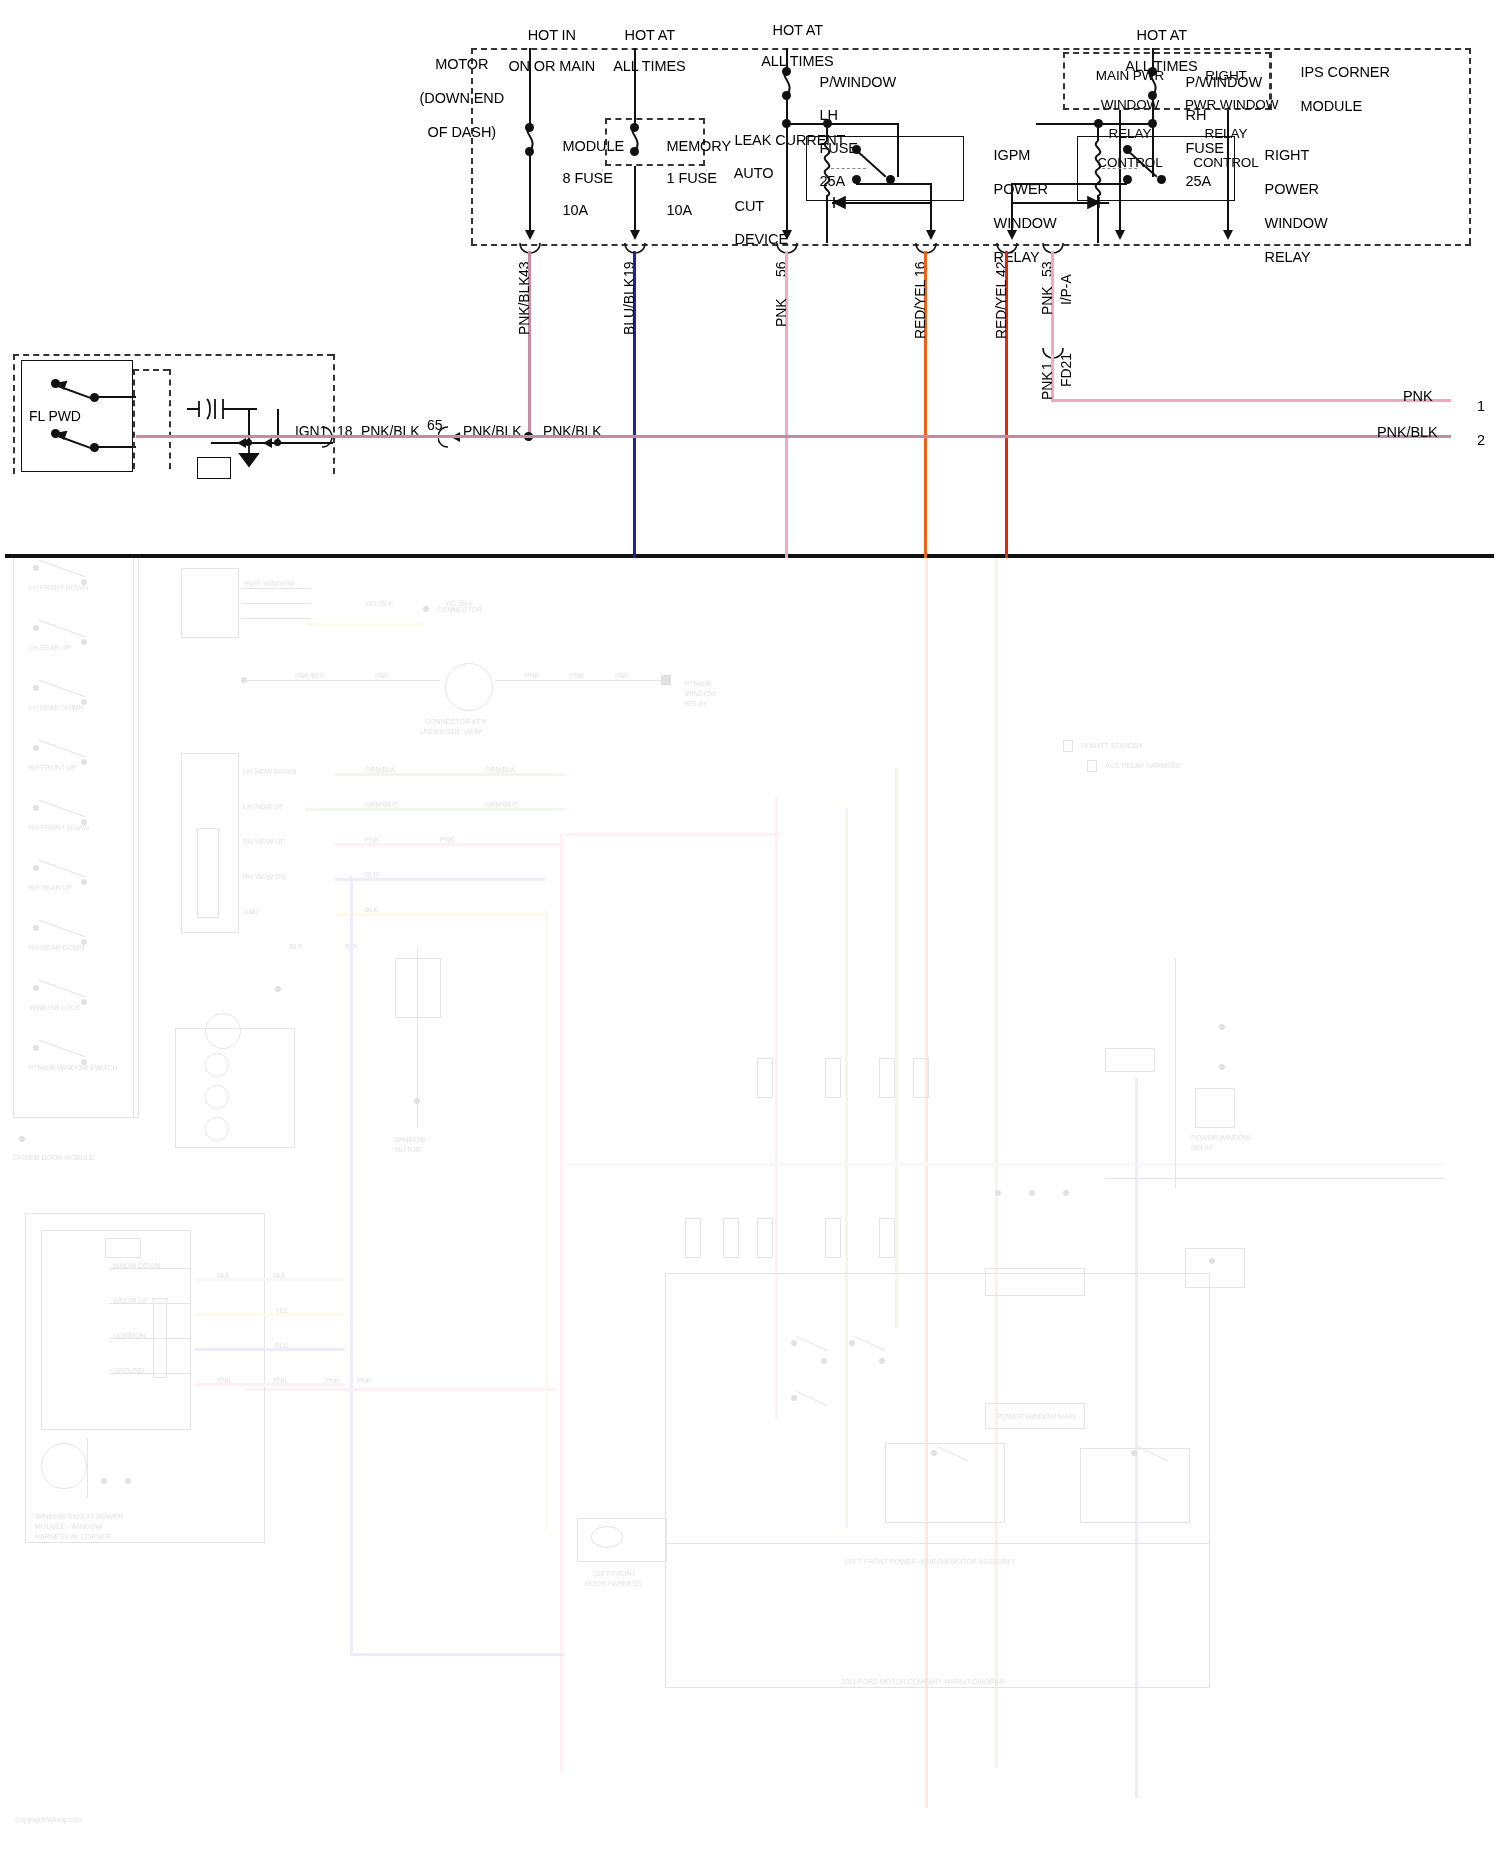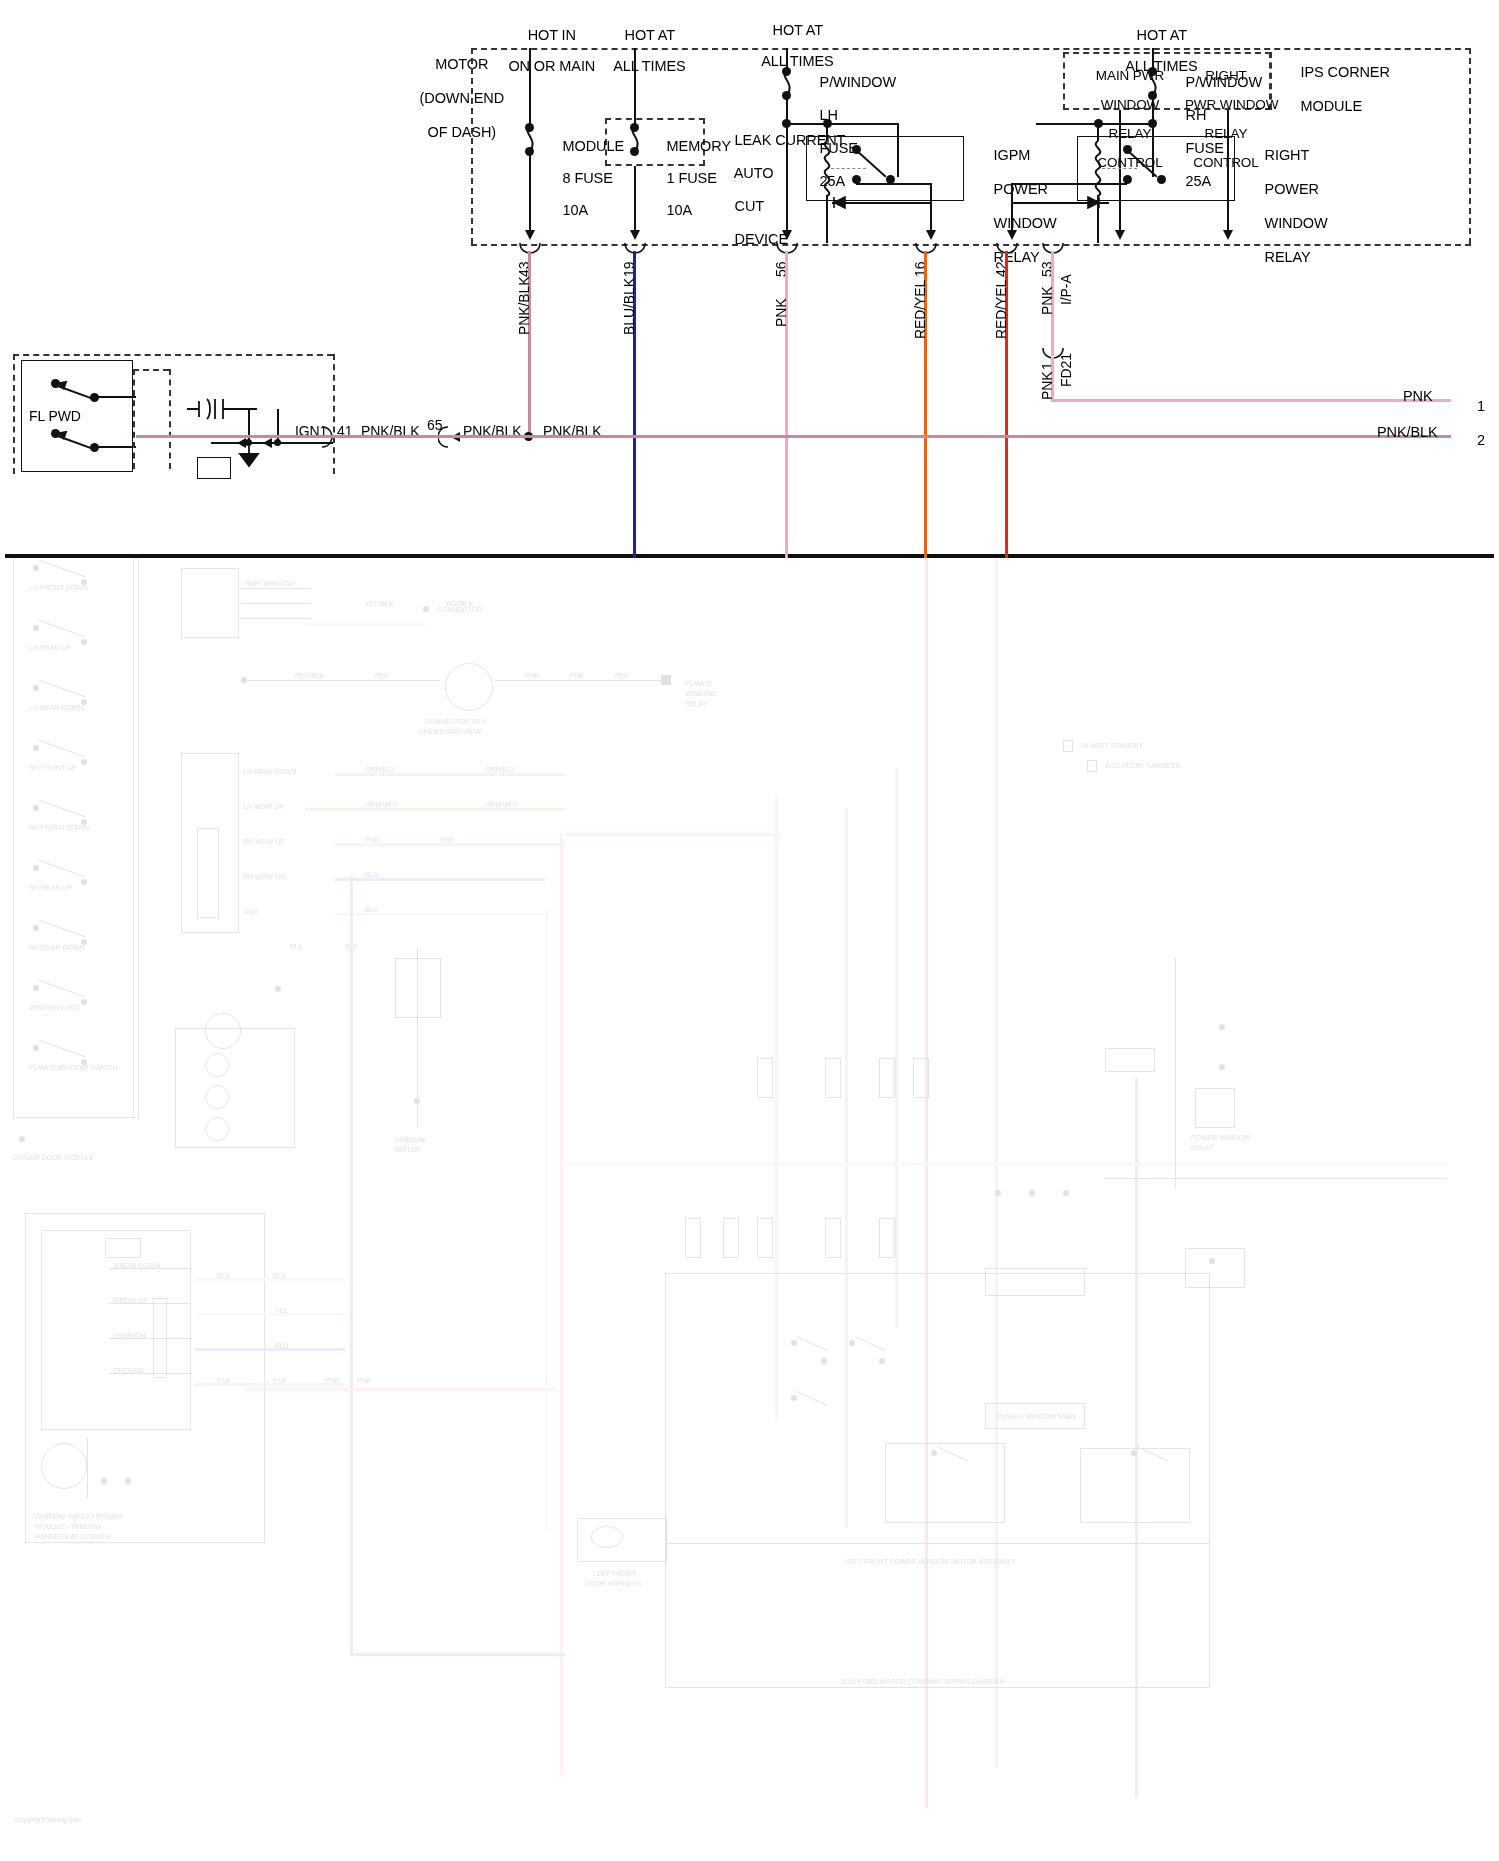--- a/index.html
+++ b/index.html
@@ -652,21 +652,21 @@
     <div class="arrow-l" style="left:232px; top:433px;"></div>
     <svg style="position:absolute; left:233px; top:441px;" width="22" height="22" viewBox="0 0 22 22">
       <path d="M11 0 L11 8 M2 8 L20 8 L11 20 Z" stroke="#111" stroke-width="1.8" fill="#111"></path>
     </svg>
     <div class="box" style="left:192px; top:452px; width:34px; height:22px;"></div>
 
     <div class="txt" style="left:290px; top:419px; font-size:14px;">IGN1</div>
     <svg style="position:absolute; left:317px; top:421px;" width="11" height="22" viewBox="0 0 11 22">
       <path d="M0 1 C8 1, 10 8, 10 11 C10 14, 8 21, 0 21" stroke="#111" stroke-width="1.6" fill="none"></path>
     </svg>
-    <div class="txt" style="left:332px; top:419px; font-size:14px;">41</div>
+    <div class="txt" style="left:332px; top:419px; font-size:14px;">18</div>
     <div class="txt" style="left:356px; top:419px; font-size:14px;">PNK/BLK</div>
 
     <div class="txt" style="left:422px; top:413px; font-size:14px;">65</div>
     <svg style="position:absolute; left:433px; top:421px;" width="11" height="22" viewBox="0 0 11 22">
       <path d="M10 1 C2 1, 0 8, 0 11 C0 14, 2 21, 10 21" stroke="#111" stroke-width="1.6" fill="none"></path>
     </svg>
     <div class="arrow-l" style="left:446px; top:427px;"></div>
     <div class="txt" style="left:458px; top:419px; font-size:14px;">PNK/BLK</div>
     <div class="dot" style="left:519px; top:427px;"></div>
     <div class="txt" style="left:538px; top:419px; font-size:14px;">PNK/BLK</div>

